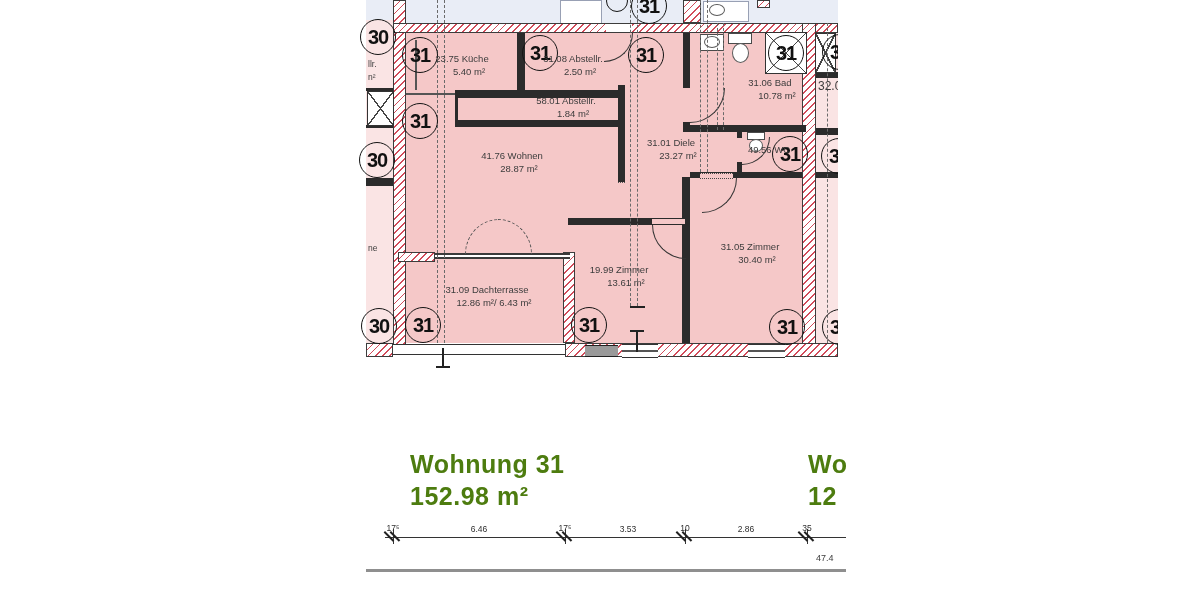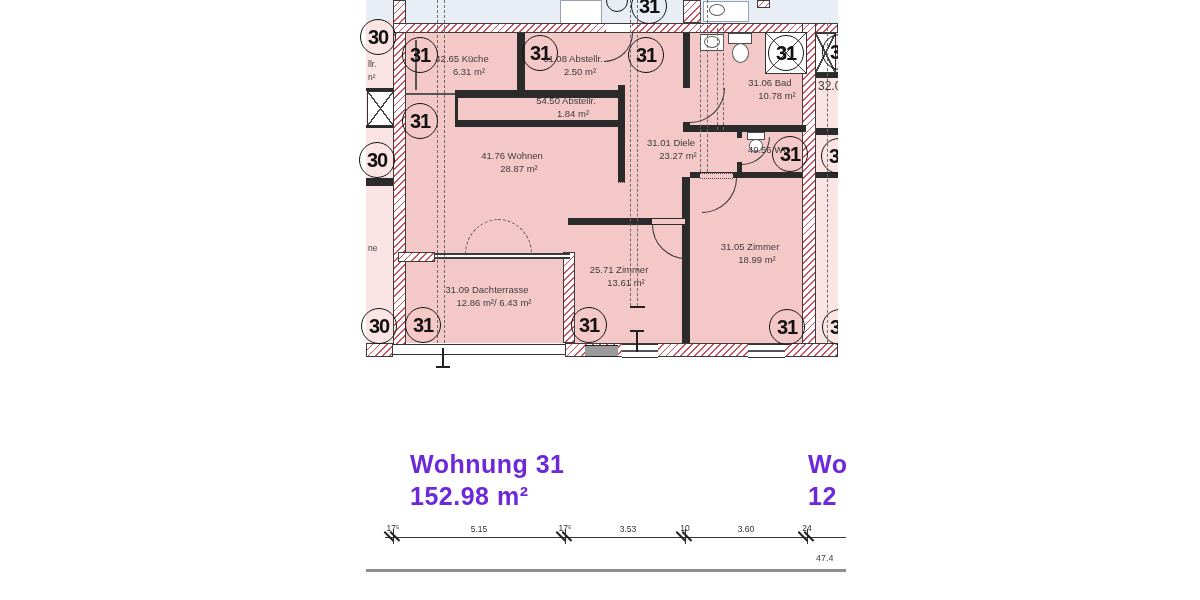--- a/index.html
+++ b/index.html
@@ -26,21 +26,21 @@
       linear-gradient(to bottom right,rgba(0,0,0,0) calc(50% - .7px),#444 calc(50% - .7px) calc(50% + .7px),rgba(0,0,0,0) calc(50% + .7px)),
       linear-gradient(to top right,rgba(0,0,0,0) calc(50% - .7px),#444 calc(50% - .7px) calc(50% + .7px),rgba(0,0,0,0) calc(50% + .7px))}
   .arc-br{border-right:1.3px solid #333;border-bottom:1.3px solid #333;border-bottom-right-radius:100%}
   .arc-bl{border-left:1.3px solid #333;border-bottom:1.3px solid #333;border-bottom-left-radius:100%}
   .arc-dtl{border-left:1.2px dashed #555;border-top:1.2px dashed #555;border-top-left-radius:100%}
   .arc-dtr{border-right:1.2px dashed #555;border-top:1.2px dashed #555;border-top-right-radius:100%}
   .win{background:linear-gradient(#fff 0 42%,#555 42% 56%,#fff 56%);
        border-top:1.2px solid #333;border-bottom:1.2px solid #333}
   .fix{background:#fff;border:1px solid #4a4a4a}
   .oval{background:#fff;border:1px solid #5a5a5a;border-radius:50%}
-  .sumtitle{position:absolute;font-size:25px;font-weight:bold;color:#6d28d9;letter-spacing:.5px;white-space:nowrap}
+  .sumtitle{position:absolute;font-size:25px;font-weight:bold;color:#4d7c0f;letter-spacing:.5px;white-space:nowrap}
   .dimlab{position:absolute;transform:translateX(-50%);font-size:8.5px;color:#2e2e2e;white-space:nowrap}
   .slash{position:absolute;width:1.5px;height:13px;background:#222;transform:rotate(-45deg)}
   .tickv{position:absolute;width:1px;height:15px;background:#333}
 </style>
 </head>
 <body>
 
 <div class="plan">
 
   <div class="abs" style="left:0;top:0;width:472px;height:23px;background:#e9edf6"></div>
@@ -140,53 +140,53 @@
   <div class="marker" style="left:403px;top:309px">31</div>
   <div class="marker" style="left:406px;top:136px">31</div>
   <div class="marker" style="left:265px;top:-12px">31</div>
   <div class="marker sm" style="left:240px;top:-10px"></div>
 
   <div class="marker" style="left:456px;top:34px">32</div>
   <div class="marker" style="left:455px;top:138px">32</div>
   <div class="marker" style="left:456px;top:309px">32</div>
 
   <div class="rlabel" style="left:96px;top:52px">
-    <div>42.65 Küche</div>
-      <div class="area">6.31 m²</div>
+    <div>23.75 Küche</div>
+      <div class="area">5.40 m²</div>
   </div>
   <div class="rlabel" style="left:207px;top:52px">
     <div>31.08 Abstellr.</div>
       <div class="area">2.50 m²</div>
   </div>
   <div class="rlabel" style="left:200px;top:94px">
-    <div>54.50 Abstellr.</div>
+    <div>58.01 Abstellr.</div>
       <div class="area">1.84 m²</div>
   </div>
   <div class="rlabel" style="left:146px;top:149px">
     <div>41.76 Wohnen</div>
       <div class="area">28.87 m²</div>
   </div>
   <div class="rlabel" style="left:305px;top:136px">
     <div>31.01 Diele</div>
       <div class="area">23.27 m²</div>
   </div>
   <div class="rlabel" style="left:404px;top:76px">
     <div>31.06 Bad</div>
       <div class="area">10.78 m²</div>
   </div>
   <div class="rlabel" style="left:403px;top:143px">
     <div>49.56 WC</div>
   </div>
   <div class="rlabel" style="left:253px;top:263px">
-    <div>25.71 Zimmer</div>
+    <div>19.99 Zimmer</div>
       <div class="area">13.61 m²</div>
   </div>
   <div class="rlabel" style="left:384px;top:240px">
     <div>31.05 Zimmer</div>
-      <div class="area">18.99 m²</div>
+      <div class="area">30.40 m²</div>
   </div>
   <div class="rlabel" style="left:121px;top:283px">
     <div>31.09 Dachterrasse</div>
       <div class="area">12.86 m²/ 6.43 m²</div>
   </div>
 
   <div class="frag" style="left:452px;top:79px;font-size:12px">32.0</div>
   <div class="frag" style="left:2px;top:59px">llr.</div>
   <div class="frag" style="left:2px;top:72px">n²</div>
   <div class="frag" style="left:2px;top:243px">ne</div>
@@ -210,21 +210,21 @@
 <div class="slash" style="left:560px;top:530px"></div>
 <div class="slash" style="left:566px;top:530px"></div>
 <div class="tickv" style="left:685px;top:529px"></div>
 <div class="slash" style="left:680px;top:530px"></div>
 <div class="slash" style="left:686px;top:530px"></div>
 <div class="tickv" style="left:807px;top:529px"></div>
 <div class="slash" style="left:802px;top:530px"></div>
 <div class="slash" style="left:808px;top:530px"></div>
 
 <div class="dimlab" style="left:393px;top:523px">17⁵</div>
-<div class="dimlab" style="left:479px;top:524px">5.15</div>
+<div class="dimlab" style="left:479px;top:524px">6.46</div>
 <div class="dimlab" style="left:565px;top:523px">17⁵</div>
 <div class="dimlab" style="left:628px;top:524px">3.53</div>
 <div class="dimlab" style="left:685px;top:523px">10</div>
-<div class="dimlab" style="left:746px;top:524px">3.60</div>
-<div class="dimlab" style="left:807px;top:523px">24</div>
+<div class="dimlab" style="left:746px;top:524px">2.86</div>
+<div class="dimlab" style="left:807px;top:523px">35</div>
 
 <div class="abs" style="left:366px;top:569px;width:480px;height:3px;background:#8f8f8f"></div>
 <div class="frag" style="left:816px;top:553px;font-size:9px">47.4</div>
 
 </body></html>

